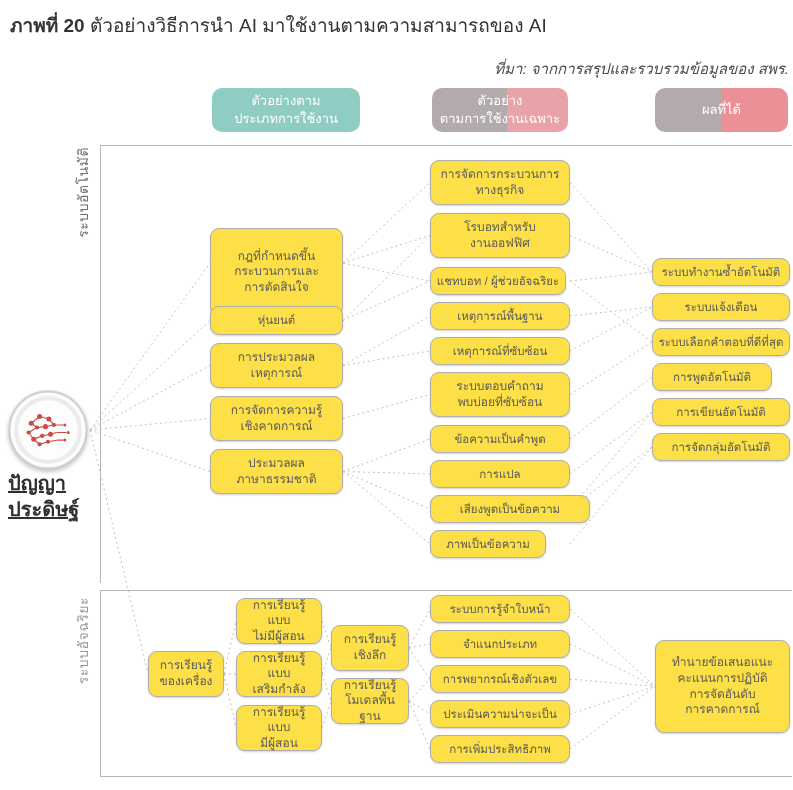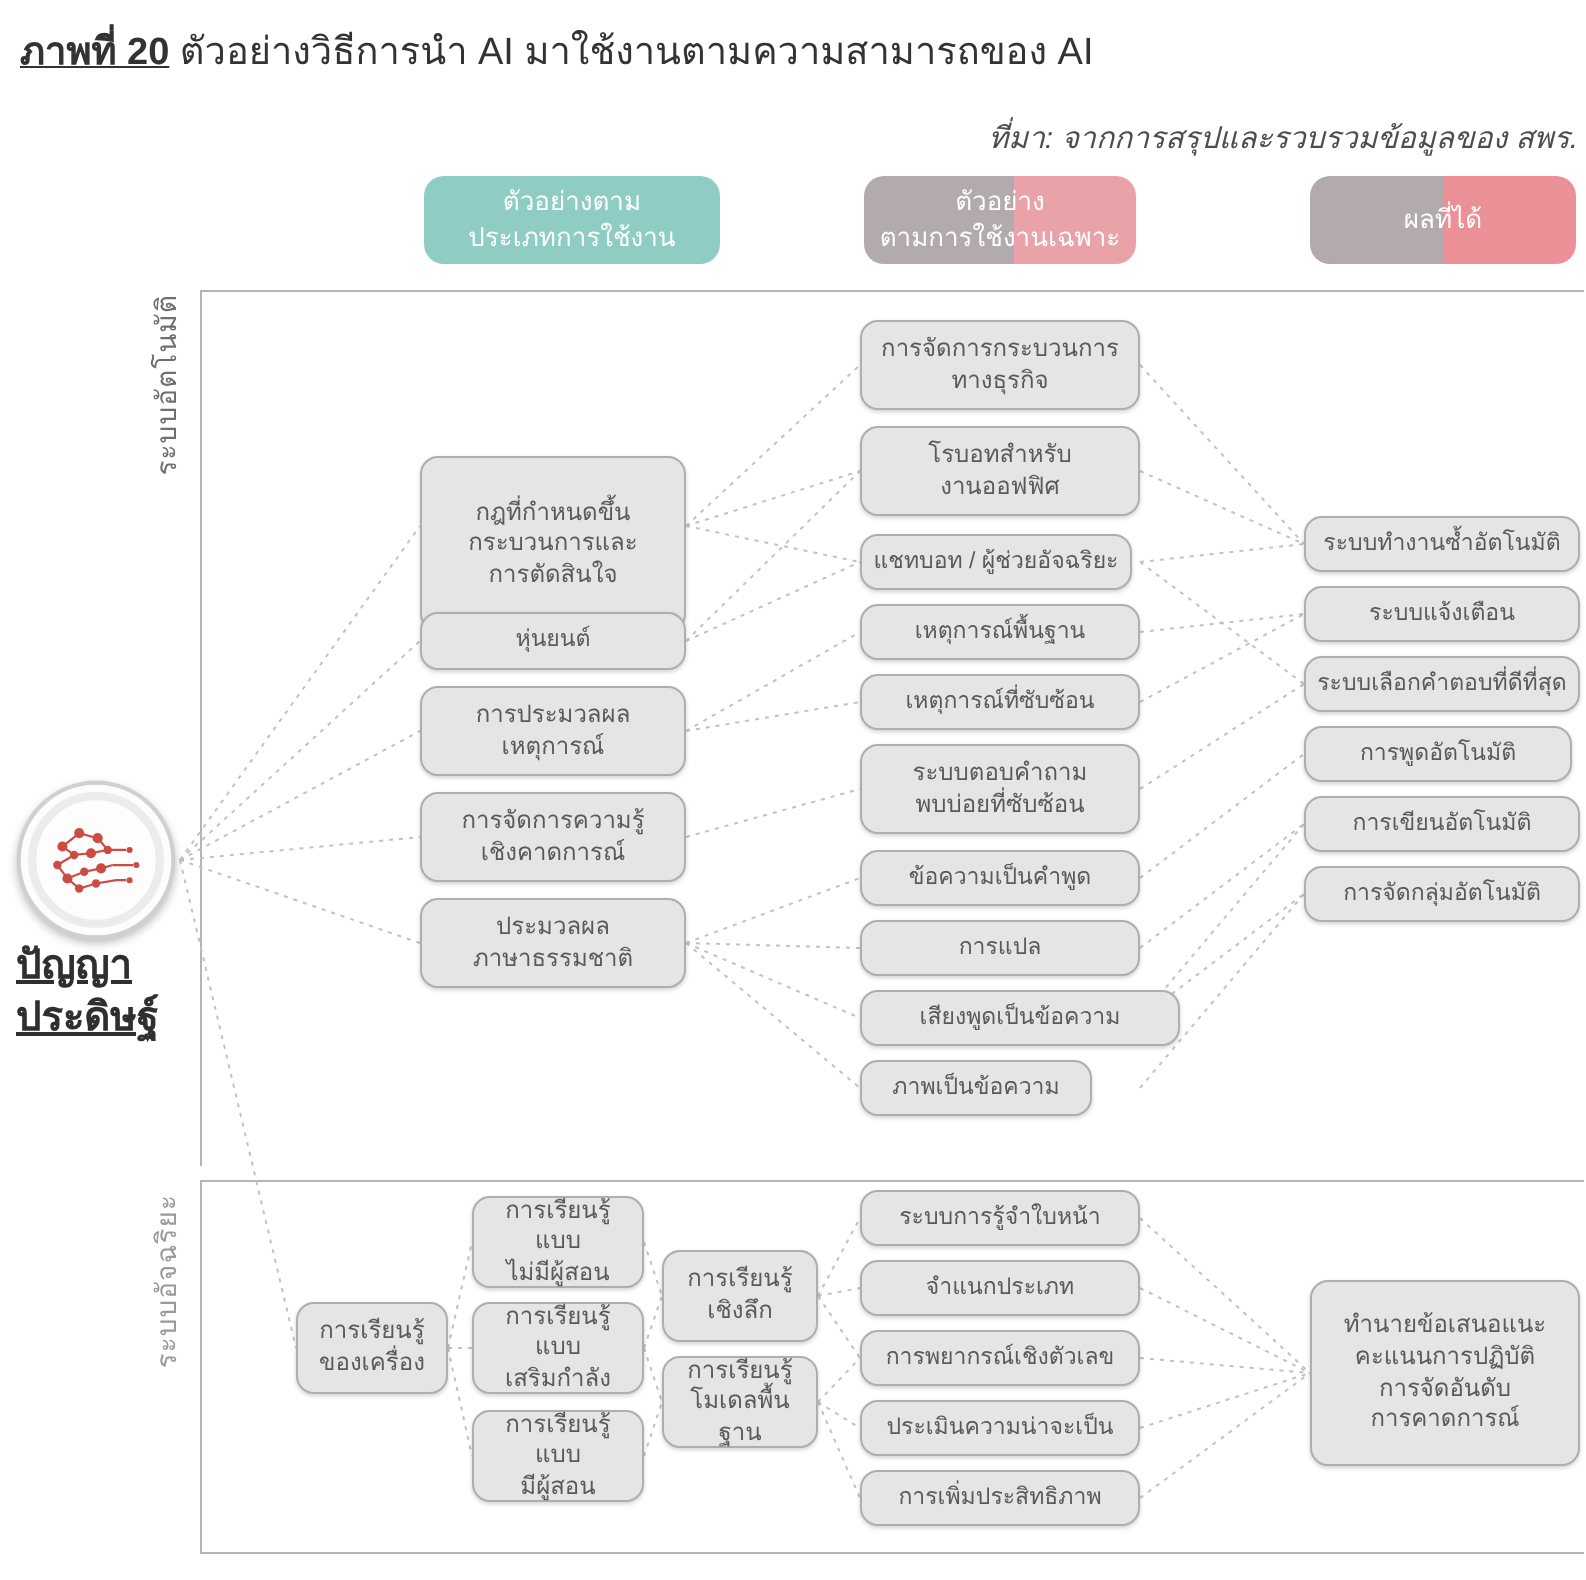--- a/index.html
+++ b/index.html
@@ -1,39 +1,39 @@
 <!DOCTYPE html>
 <html><head>
 <meta charset="utf-8">
 <style>
   *{margin:0;padding:0;box-sizing:border-box}
   html,body{background:#fff}
   body{font-family:"Liberation Sans","DejaVu Sans",sans-serif;color:#333}
   #canvas{position:relative;width:793px;height:790px;background:#fff;overflow:hidden}
 
   .title{position:absolute;left:10px;top:10px;font-size:19px;color:#333;z-index:3}
-  .title-label{font-weight:bold;text-decoration:underline}
+  .title-label{font-weight:bold;}
   .source{position:absolute;right:4px;top:57px;font-size:15px;font-style:italic;color:#4d4d4d;z-index:3}
 
   .hdr{position:absolute;z-index:3;border-radius:10px;color:#fff;font-size:13px;line-height:1.35;
        display:flex;align-items:center;justify-content:center;text-align:center;white-space:pre-line}
   .hdr-teal{background:#8fccc4}
   .hdr-pink{background:linear-gradient(to right,#b3abab 0 55%,#e9a2a8 55% 100%)}
   .hdr-red{background:linear-gradient(to right,#b3abab 0 50%,#ec9097 50% 100%)}
 
   .sec{position:absolute;z-index:0;border:0 solid #b5b5b5}
   .sec1{left:100px;top:145px;width:692px;height:438px;border-top-width:1px;border-left-width:1px}
   .sec2{left:100px;top:590px;width:692px;height:187px;border-top-width:1px;border-left-width:1px;border-bottom-width:1px}
 
   .vlabel{position:absolute;z-index:2;writing-mode:vertical-rl;transform:rotate(180deg);
           font-size:14px;letter-spacing:.5px}
   .v1{left:72px;top:147px;color:#6f6f6f}
   .v2{left:72px;top:597px;color:#9a9a9a}
 
-  .node{position:absolute;z-index:2;background:#e5e5e5;border:1px solid #aeaeae;border-radius:9px;
+  .node{position:absolute;z-index:2;background:#fde047;border:1px solid #aeaeae;border-radius:9px;
         box-shadow:0 1px 2px rgba(0,0,0,.18);color:#5a5a5a;font-size:12px;line-height:1.3;
         display:flex;align-items:center;justify-content:center;text-align:center;
         white-space:pre-line;padding:0 5px}
   .one{white-space:nowrap;font-size:11.5px}
 
   #edges{position:absolute;left:0;top:0;z-index:1;pointer-events:none}
   #edges line{stroke:#c2c2c2;stroke-width:1;stroke-dasharray:2 3}
 
   .ai-icon{position:absolute;left:6px;top:388px;width:84px;height:84px;z-index:2}
   .ai-icon svg{filter:drop-shadow(0 2px 2px rgba(0,0,0,.25))}
@@ -164,21 +164,21 @@
   <div class="node" style="left:430px;top:372px;width:140px;height:45px">ระบบตอบคำถาม
 พบบ่อยที่ซับซ้อน</div>
   <div class="node one" style="left:430px;top:425px;width:140px;height:28px">ข้อความเป็นคำพูด</div>
   <div class="node one" style="left:430px;top:460px;width:140px;height:28px">การแปล</div>
   <div class="node one" style="left:430px;top:495px;width:160px;height:28px">เสียงพูดเป็นข้อความ</div>
   <div class="node one" style="left:430px;top:530px;width:116px;height:28px">ภาพเป็นข้อความ</div>
 
   <div class="node one" style="left:652px;top:258px;width:138px;height:28px">ระบบทำงานซ้ำอัตโนมัติ</div>
   <div class="node one" style="left:652px;top:293px;width:138px;height:28px">ระบบแจ้งเตือน</div>
   <div class="node one" style="left:652px;top:328px;width:138px;height:28px">ระบบเลือกคำตอบที่ดีที่สุด</div>
-  <div class="node one" style="left:652px;top:363px;width:134px;height:28px">การพูดอัตโนมัติ</div>
+  <div class="node one" style="left:652px;top:363px;width:120px;height:28px">การพูดอัตโนมัติ</div>
   <div class="node one" style="left:652px;top:398px;width:138px;height:28px">การเขียนอัตโนมัติ</div>
   <div class="node one" style="left:652px;top:433px;width:138px;height:28px">การจัดกลุ่มอัตโนมัติ</div>
 
   <div class="node" style="left:148px;top:651px;width:76px;height:46px">การเรียนรู้
 ของเครื่อง</div>
   <div class="node" style="left:236px;top:598px;width:86px;height:46px">การเรียนรู้แบบ
 ไม่มีผู้สอน</div>
   <div class="node" style="left:236px;top:651px;width:86px;height:46px">การเรียนรู้แบบ
 เสริมกำลัง</div>
   <div class="node" style="left:236px;top:705px;width:86px;height:46px">การเรียนรู้แบบ

